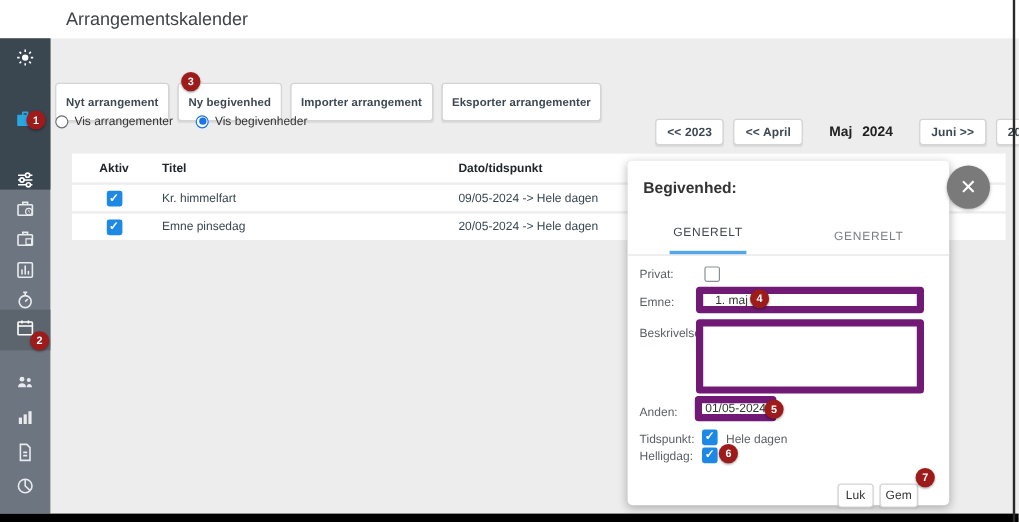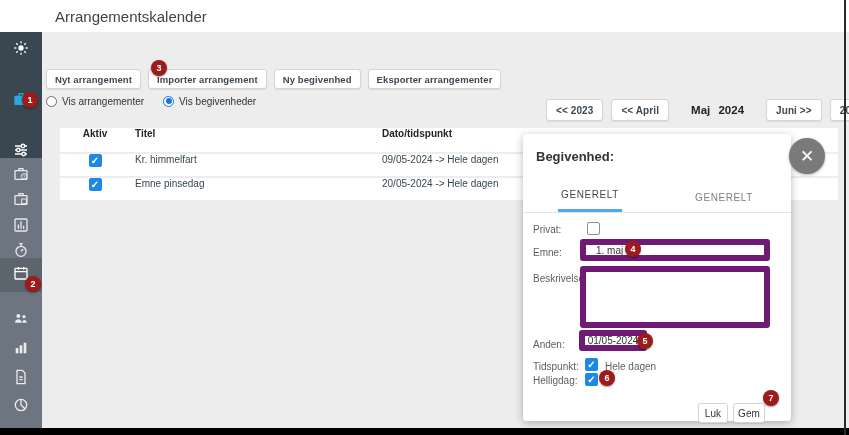--- a/index.html
+++ b/index.html
@@ -17,32 +17,32 @@
   .sb-icon { position:absolute; left:13px; width:16px; height:16px; cursor:pointer; }
   
   .main { position:absolute; left:42px; top:32px; width:807px; height:396px; background:#ededed; z-index:1; }
   .btn {
     display:inline-flex; align-items:center; justify-content:center;
     background:#fff; border:1px solid #d4d4d4; border-radius:3px;
     font-size:9.5px; font-weight:bold; color:#3d4852; letter-spacing:.1px;
     box-shadow:0 1px 1px rgba(0,0,0,.08); cursor:pointer; white-space:nowrap;
   }
   .toolbar { position:absolute; left:46px; top:69px; display:flex; gap:7px; z-index:3; }
-  .toolbar .btn { height:20px; padding:0 8px; }
+  .toolbar .btn { height:32px; padding:0 8px; }
   .filters { position:absolute; left:46px; top:95px; display:flex; gap:19px; z-index:3; }
   .filter-opt { display:flex; align-items:center; gap:5px; font-size:10px; color:#333; cursor:pointer; height:12px; }
   .radio { width:11px; height:11px; border:1.5px solid #6a6f75; border-radius:50%; background:#fff; position:relative; flex:none; }
   .radio.checked { border-color:#1a73e8; }
   .radio.checked::after { content:""; position:absolute; inset:1.5px; border-radius:50%; background:#1a73e8; }
   .cal-nav { position:absolute; left:546px; top:99px; display:flex; align-items:center; gap:8px; z-index:3; }
   .cal-nav .btn { height:22px; padding:0 9px; font-size:10px; }
   .cal-current { font-size:11.5px; font-weight:bold; color:#222; margin:0 14px; word-spacing:5px; white-space:nowrap; }
   
   .events-table { position:absolute; left:60px; top:128px; width:778px; z-index:1; }
-  .t-row { display:flex; background:#fff; height:22px; margin-bottom:2px; font-size:10px; color:#37474f; }
+  .t-row { display:flex; align-items:center; background:#fff; height:22px; margin-bottom:2px; font-size:10px; color:#37474f; }
   .t-row.head { height:24px; font-weight:bold; color:#20262b; font-size:10px; }
   .c-aktiv { width:70px; display:flex; justify-content:center; }
   .c-titel { width:245px; padding-left:5px; }
   .c-dato  { flex:1; padding-left:7px; }
   .cb { width:13px; height:13px; border-radius:2px; position:relative; cursor:pointer; flex:none; }
   .cb.checked { background:#1e88e5; }
   .cb.checked::after { content:"✓"; position:absolute; inset:0; color:#fff; font-size:10px; line-height:13px; text-align:center; font-weight:bold; }
   .cb.unchecked { background:#fff; border:1.5px solid #8a8f94; }
   
   .modal { position:absolute; left:523px; top:134px; width:268px; height:287px; background:#fff;
@@ -181,22 +181,22 @@
         <g fill="none" stroke="#e9ebed" stroke-width="2">
           <circle cx="12" cy="12" r="8.5"></circle>
           <path d="M12 3.5V12l6 5.5"></path>
         </g>
       </svg>
   </div>
 </div>
 
 <div class="toolbar">
   <div class="btn">Nyt arrangement</div>
+  <div class="btn">Ny begivenhed</div>
   <div class="btn">Importer arrangement</div>
-  <div class="btn">Ny begivenhed</div>
   <div class="btn">Eksporter arrangementer</div>
 </div>
 
 <div class="filters">
   <div class="filter-opt">
     <span class="radio"></span>
     <span>Vis arrangementer</span>
   </div>
   <div class="filter-opt">
     <span class="radio checked"></span>

